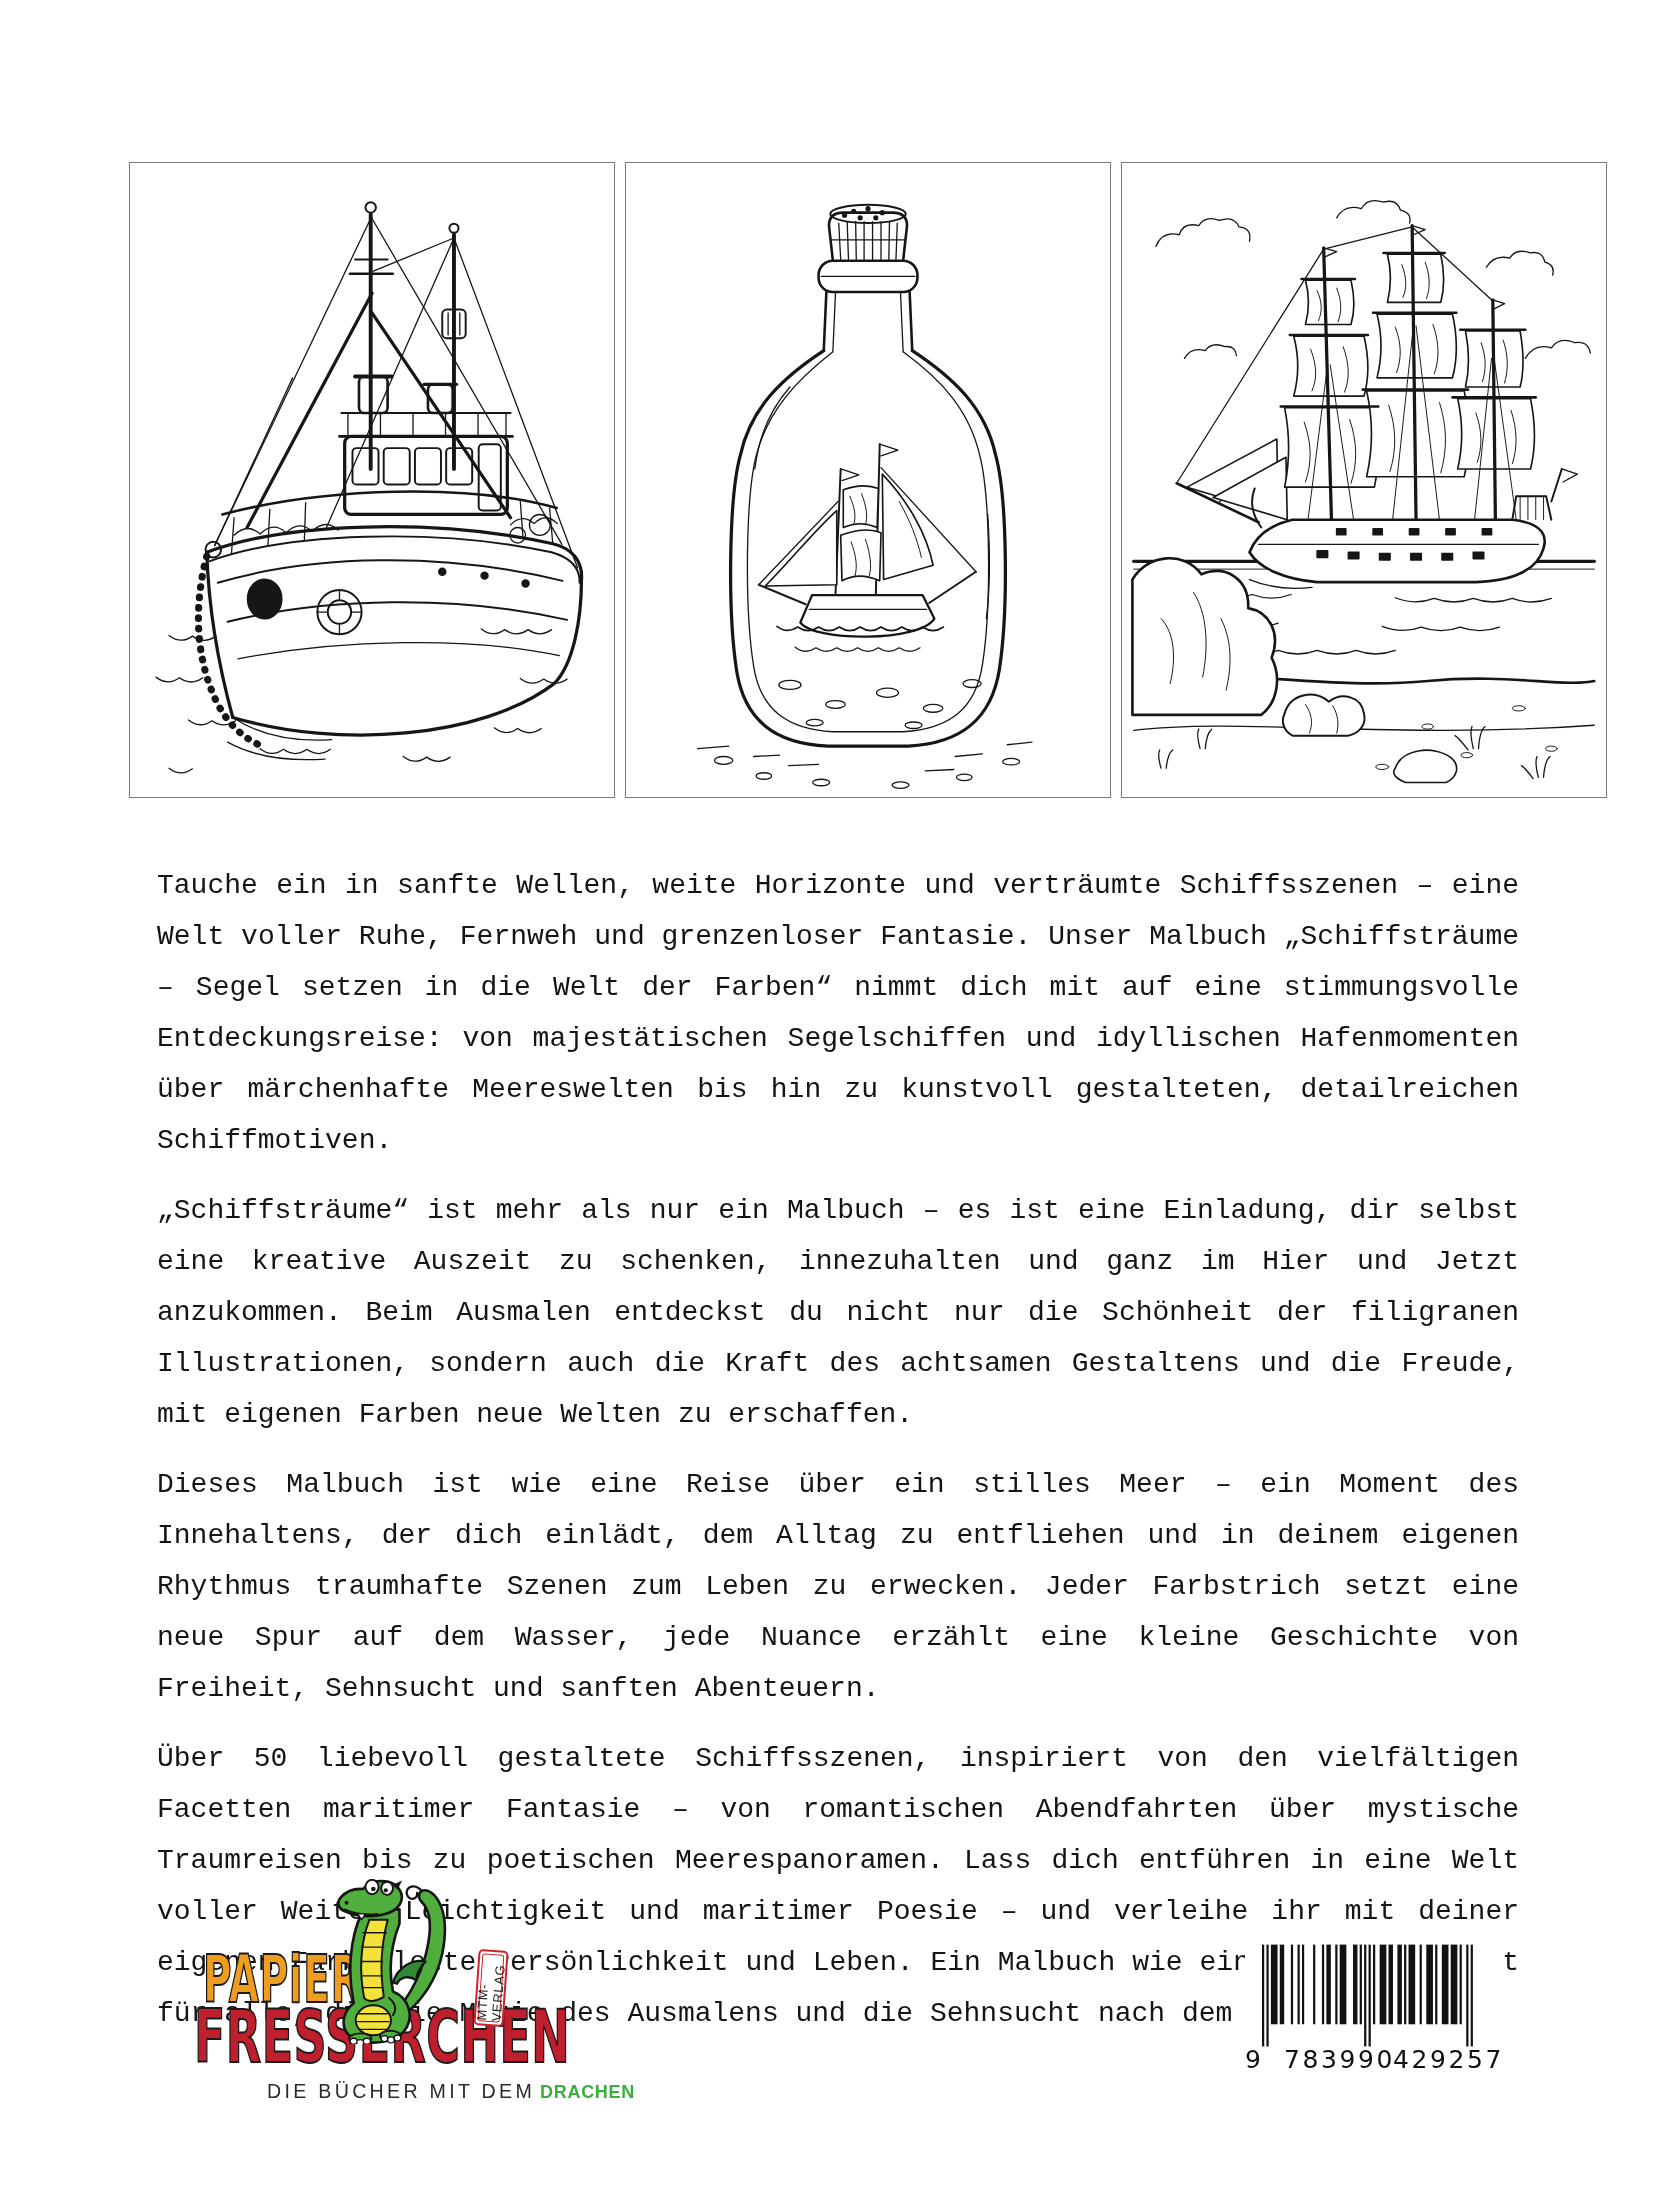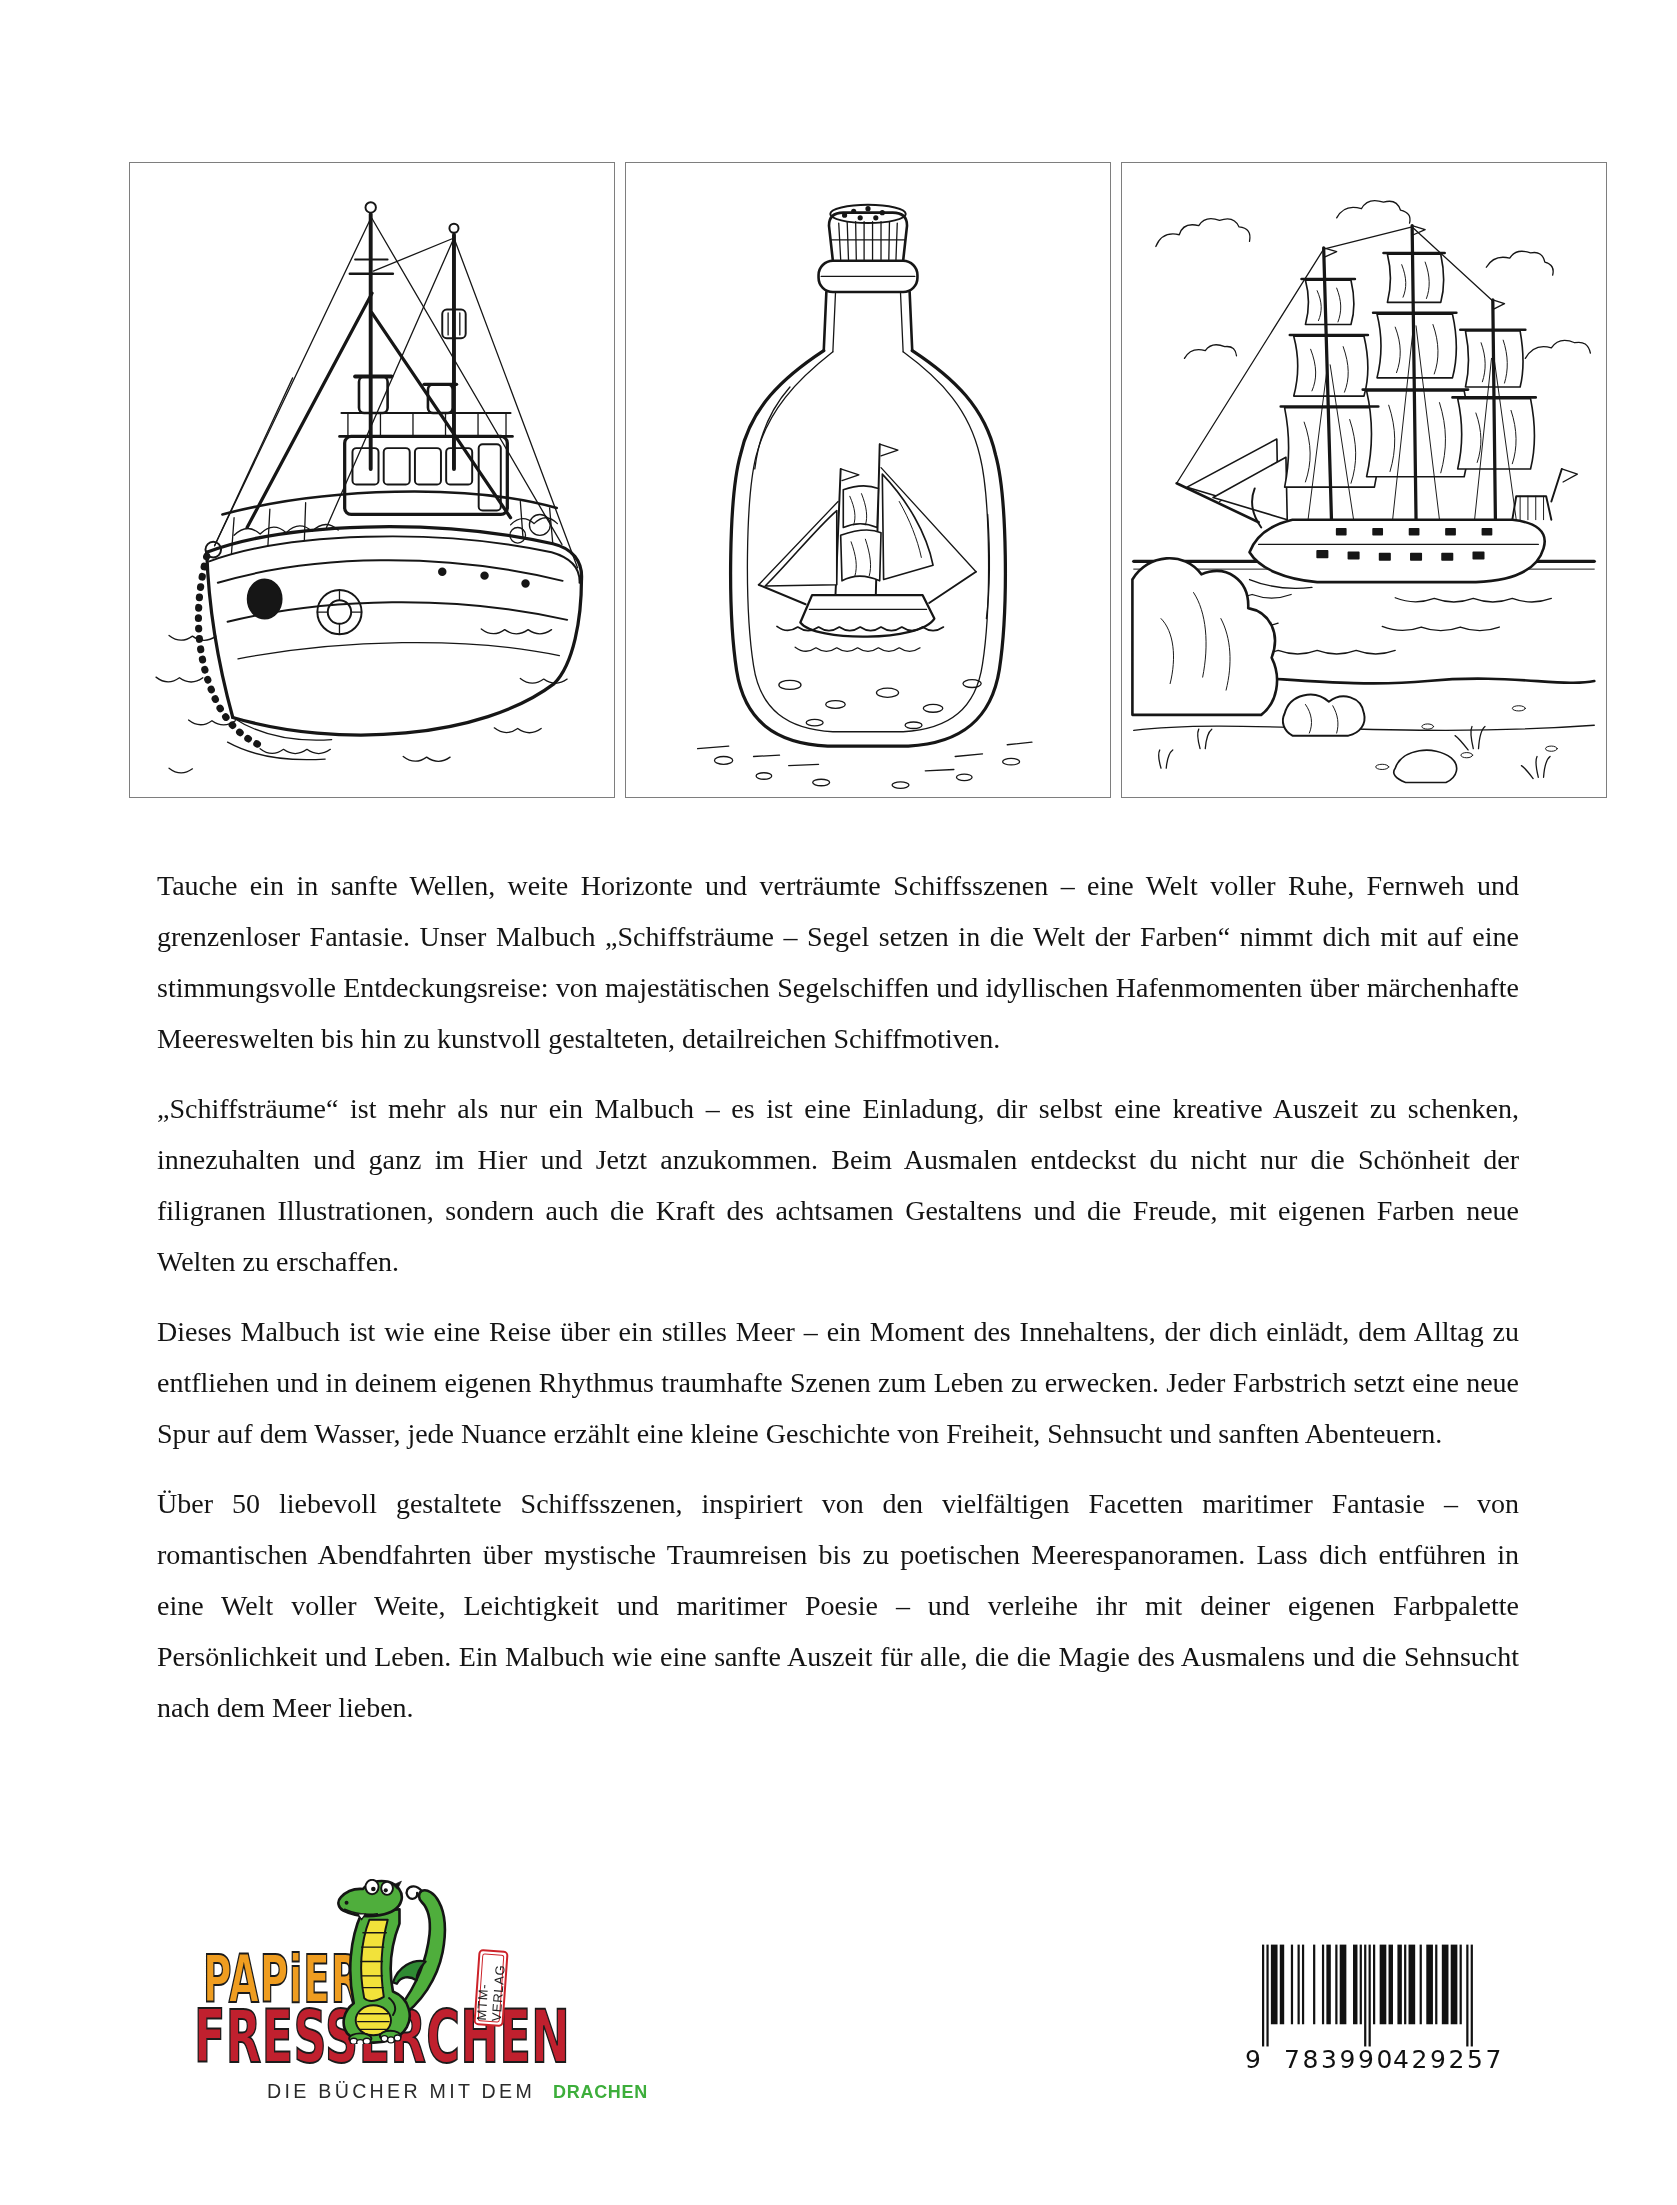--- a/index.html
+++ b/index.html
@@ -10,41 +10,41 @@
   .gallery{position:absolute;left:129px;top:162px;width:1478px;height:636px;
            display:flex;justify-content:space-between;}
   .panel{width:486px;height:636px;border:1.3px solid var(--panel_border,#7e7e7e);
          background:#fff;box-sizing:border-box;margin:0;}
   .panel svg{display:block;width:100%;height:100%;}
 
   
   .blurb{position:absolute;left:157px;top:860px;width:1362px;
          font-size:28px;line-height:51px;color:var(--text,#141414);
          text-align:justify;}
-  .blurb p{margin:0 0 19px 0;}
+  .blurb p{margin:0 0 19px 0;font-family:Liberation Mono, monospace;}
 
   
   .logo{position:absolute;left:194px;top:1879px;width:379px;height:248px;}
   .logo-word{position:absolute;font-family:"DejaVu Sans","Liberation Sans",sans-serif;
              font-weight:bold;line-height:1;white-space:nowrap;transform-origin:left top;}
   .word1{left:9.1px;top:68px;font-size:65px;color:var(--orange,#ef9d20);
          transform:scaleX(.60);letter-spacing:1.3px;-webkit-text-stroke:2px #1b1b1b;z-index:1;}
   .word2{left:0px;top:121px;font-size:73px;color:var(--red,#c0202e);
          transform:scaleX(.63);letter-spacing:0.7px;-webkit-text-stroke:2px #1b1b1b;z-index:1;}
   .dragon-wrap{position:absolute;left:131px;top:0px;width:147px;height:165px;z-index:2;}
   .dragon-wrap svg{display:block;width:100%;height:100%;}
   .stamp{position:absolute;left:282px;top:71px;width:30px;height:76px;
          transform:rotate(4deg);border:2px solid var(--stamp_red,#cc2229);
          border-radius:4.6px;background:#fff;padding:2px;box-sizing:border-box;z-index:2;}
   .stamp-in{width:100%;height:100%;border:1.3px solid var(--stamp_red,#cc2229);
             border-radius:2.6px;display:flex;align-items:center;justify-content:center;box-sizing:border-box;}
   .stamp-text{writing-mode:vertical-rl;transform:rotate(180deg);
               font-family:"Liberation Sans",sans-serif;font-size:13px;
               letter-spacing:0.7px;color:#222;}
-  .tagline{position:absolute;left:73px;top:201px;display:flex;align-items:baseline;gap:18px;
+  .tagline{position:absolute;left:73px;top:201px;display:flex;align-items:baseline;gap:5px;
            font-family:"Liberation Sans",sans-serif;white-space:nowrap;z-index:1;}
   .tagline .pre{font-size:19.6px;letter-spacing:3.3px;color:#2a2a2a;}
   .tagline .hl{font-size:18px;font-weight:bold;letter-spacing:0.7px;color:var(--green,#3dae3b);}
 
   
   .barcode{position:absolute;left:1245px;top:1942px;width:256px;height:137px;background:#fff;}
   .barcode svg{position:absolute;left:0;top:0;width:256px;height:111px;}
   .bc-digits{position:absolute;left:0;top:103px;width:100%;height:34px;
              font-family:"DejaVu Sans",sans-serif;font-size:25px;color:#111;}
   .bc-digits span{position:absolute;top:0;letter-spacing:2.6px;}

